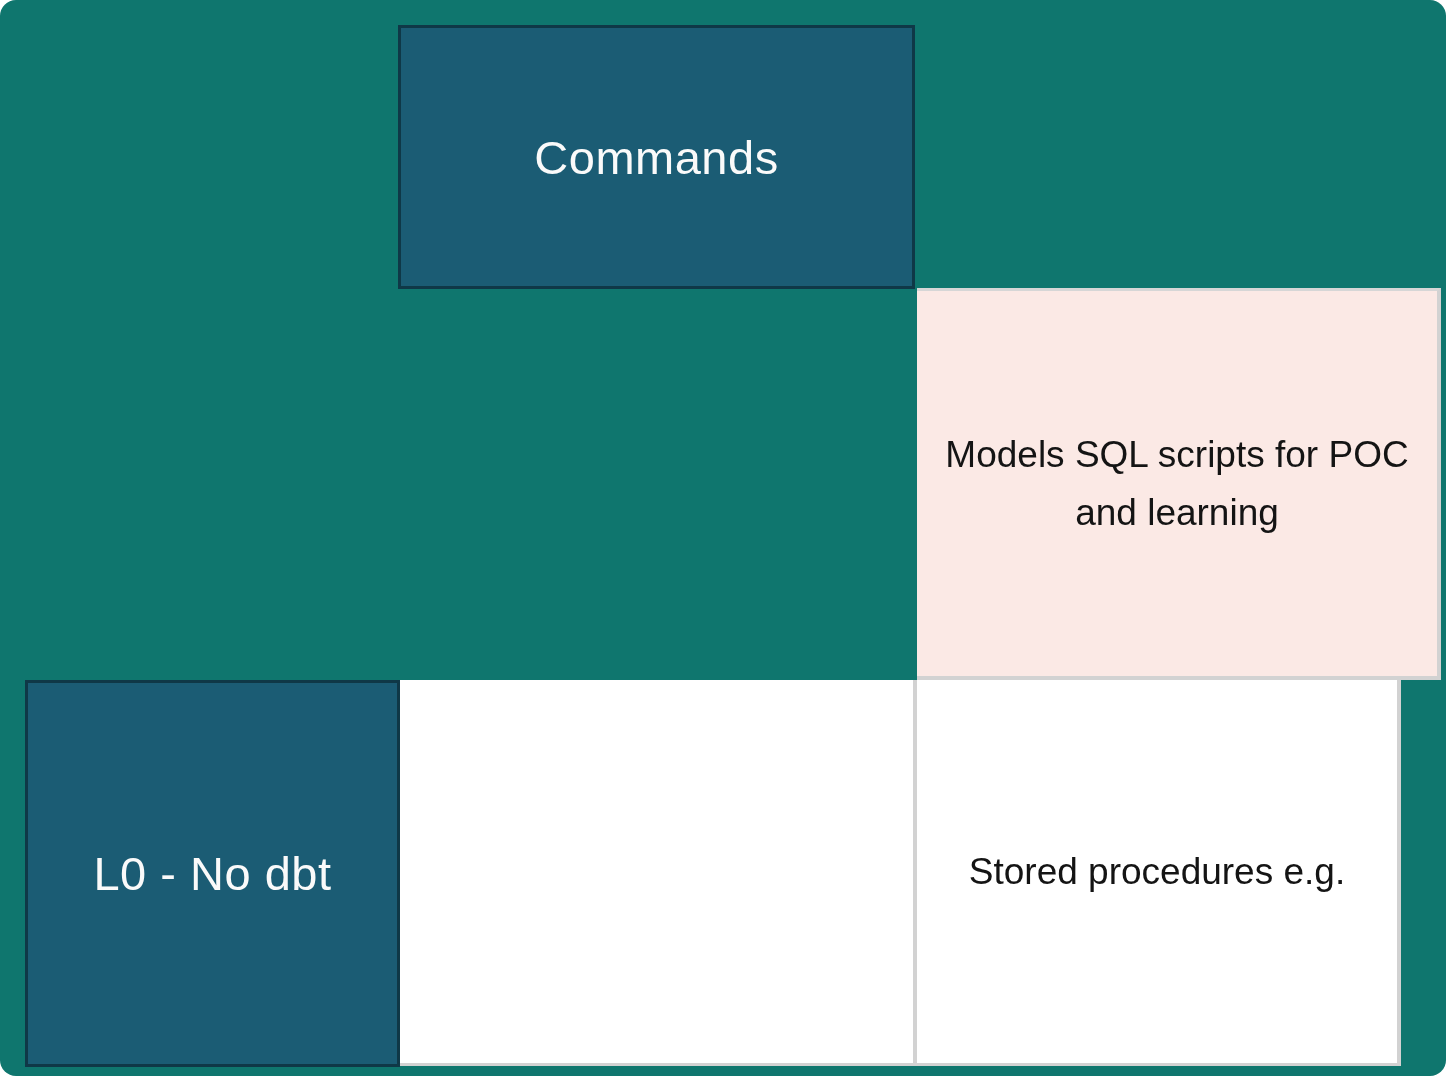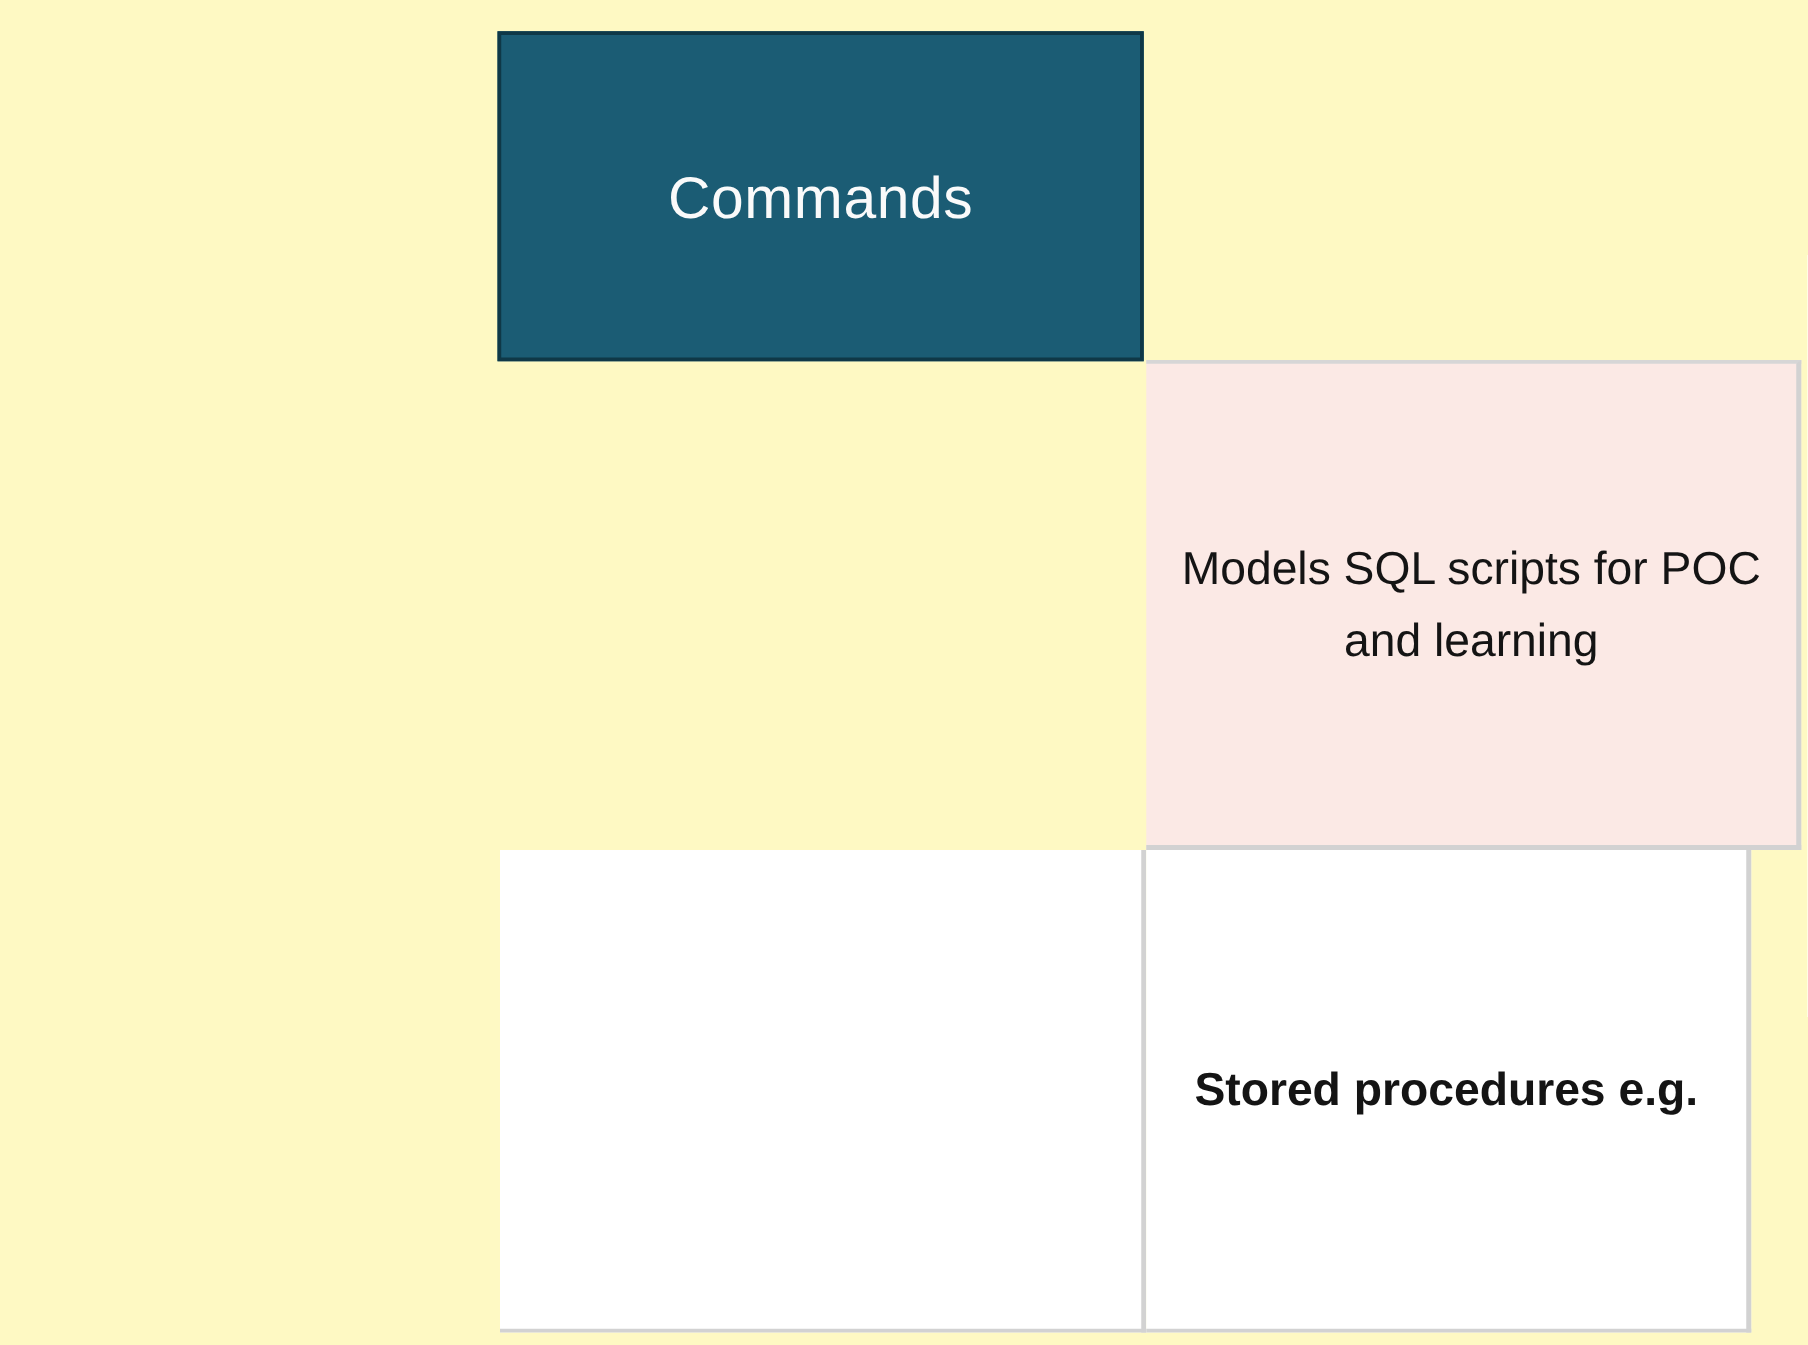--- a/index.html
+++ b/index.html
@@ -5,22 +5,23 @@
   html, body {
     margin: 0;
     padding: 0;
     background: #ffffff;
     font-family: "Liberation Sans", sans-serif;
   }
   #canvas {
     position: relative;
     width: 1446px;
     height: 1076px;
-    background: #fef9c3;
+    background: #0f766e;
     overflow: hidden;
+    border-radius: 16px;
   }
   .cell {
     position: absolute;
     box-sizing: border-box;
     display: flex;
     align-items: center;
     justify-content: center;
     text-align: center;
   }
   
@@ -61,35 +62,37 @@
   }
   #cell-l0-commands {
     left: 400px; top: 680px; width: 517px; height: 386px;
     border-right: 4px solid #d2d2d2;
     border-bottom: 3px solid #d2d2d2;
   }
   #cell-l0-models {
     left: 917px; top: 680px; width: 484px; height: 386px;
     border-right: 4px solid #d2d2d2;
     border-bottom: 3px solid #d2d2d2;
-    font-weight: bold;
   }
   .wrap-narrow { max-width: 470px; }
 </style>
 </head>
 <body>
 
 <div id="canvas">
 
   <div class="cell teal" id="cell-header-commands">
     <span>Commands</span>
   </div>
 
 
 
+  <div class="cell teal" id="cell-row-l0">
+    <span>L0 - No dbt</span>
+  </div>
 
 
   <div class="cell body-cell pink" id="cell-l1-models">
     <span class="wrap-narrow">Models SQL scripts for POC and learning</span>
   </div>
 
   <div class="cell body-cell plain" id="cell-l0-commands">
     <span></span>
   </div>
 

